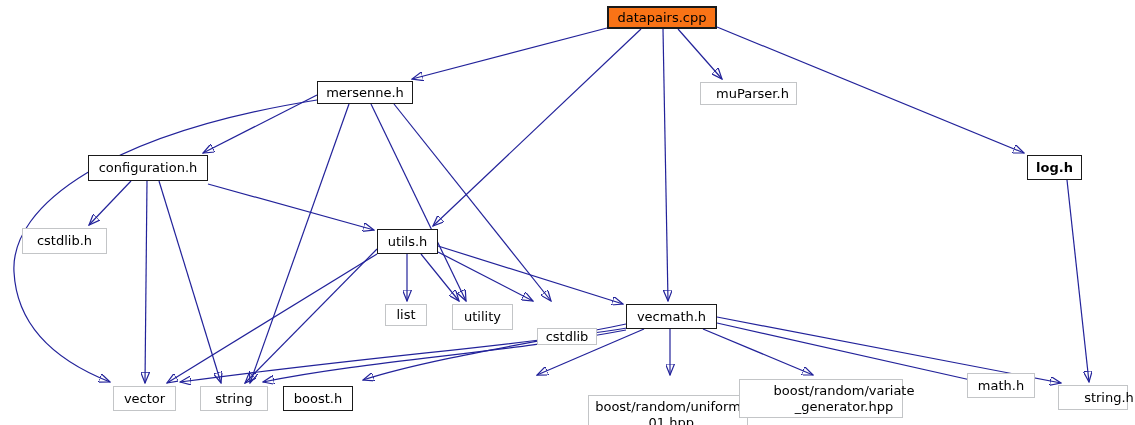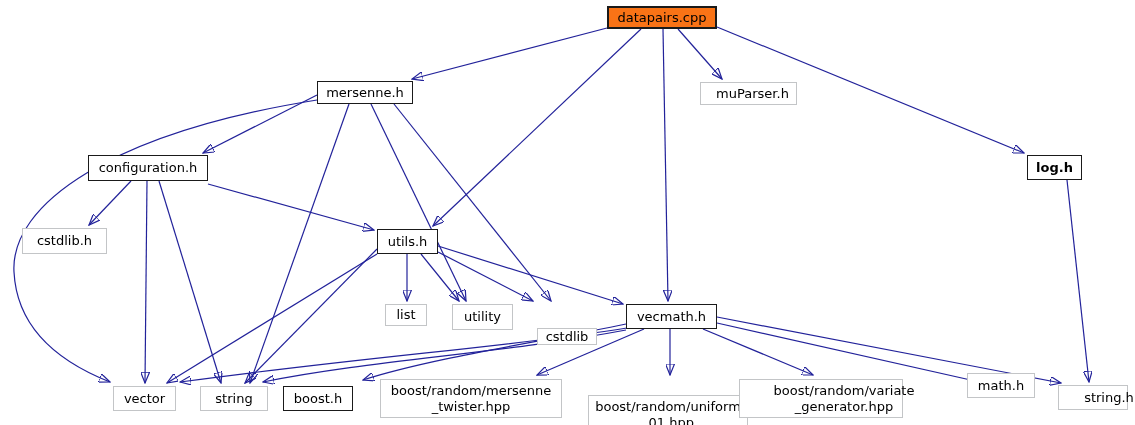--- a/index.html
+++ b/index.html
@@ -96,22 +96,20 @@
   <div class="node ext" style="left:537px;top:304px;width:60px;height:17px;margin-top:24px;">cstdlib</div>
 
   <div class="node doc" style="left:626px;top:304px;width:91px;height:25px;">vecmath.h</div>
 
   <div class="node ext" style="left:113px;top:386px;width:63px;height:25px;">vector</div>
 
   <div class="node ext" style="left:200px;top:386px;width:68px;height:25px;">string</div>
 
   <div class="node doc" style="left:283px;top:386px;width:70px;height:25px;">boost.h</div>
 
-  <div class="node ext" style="left:380px;top:379px;width:182px;height:39px;">boost/random/mersenne
-_twister.hpp</div>
 
   <div class="node ext" style="left:588px;top:395px;width:160px;height:39px;">boost/random/uniform
 _01.hpp</div>
 
   <div class="node ext" style="left:739px;top:379px;width:164px;height:39px;padding-left:46px;">boost/random/variate
 _generator.hpp</div>
 
   <div class="node ext" style="left:967px;top:373px;width:68px;height:25px;">math.h</div>
 
   <div class="node ext" style="left:1058px;top:385px;width:70px;height:25px;padding-left:32px;">string.h</div>

